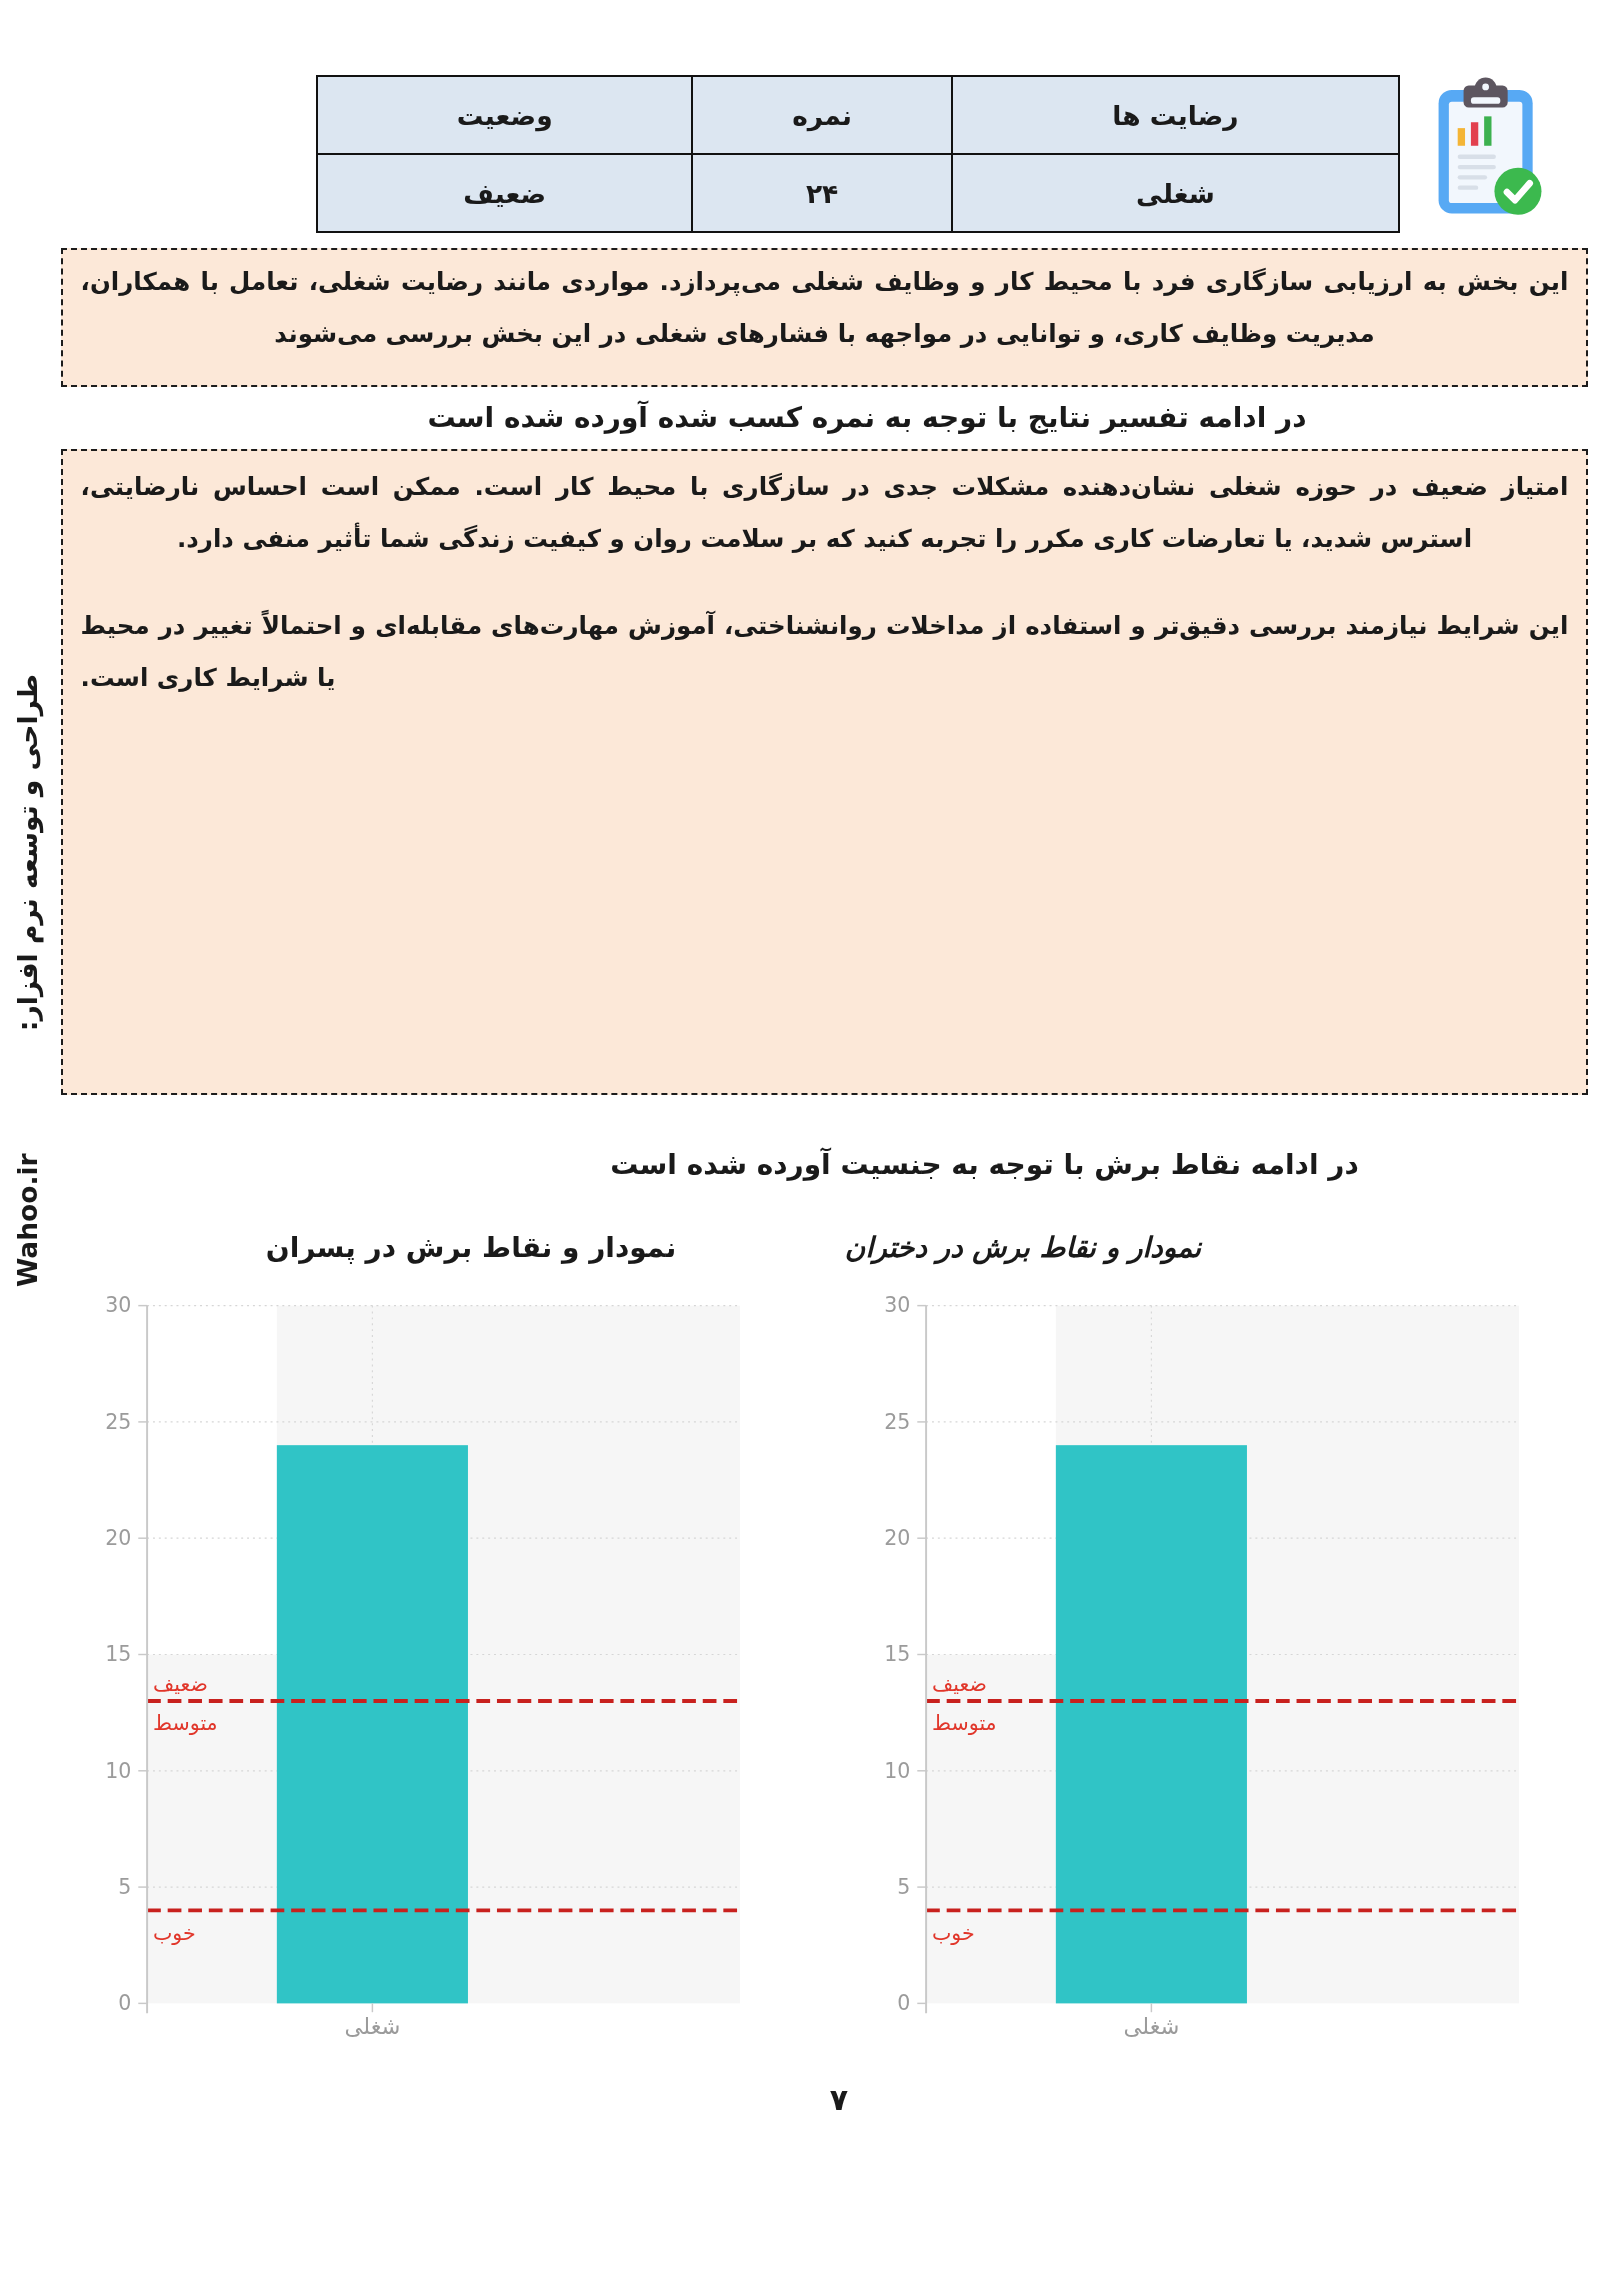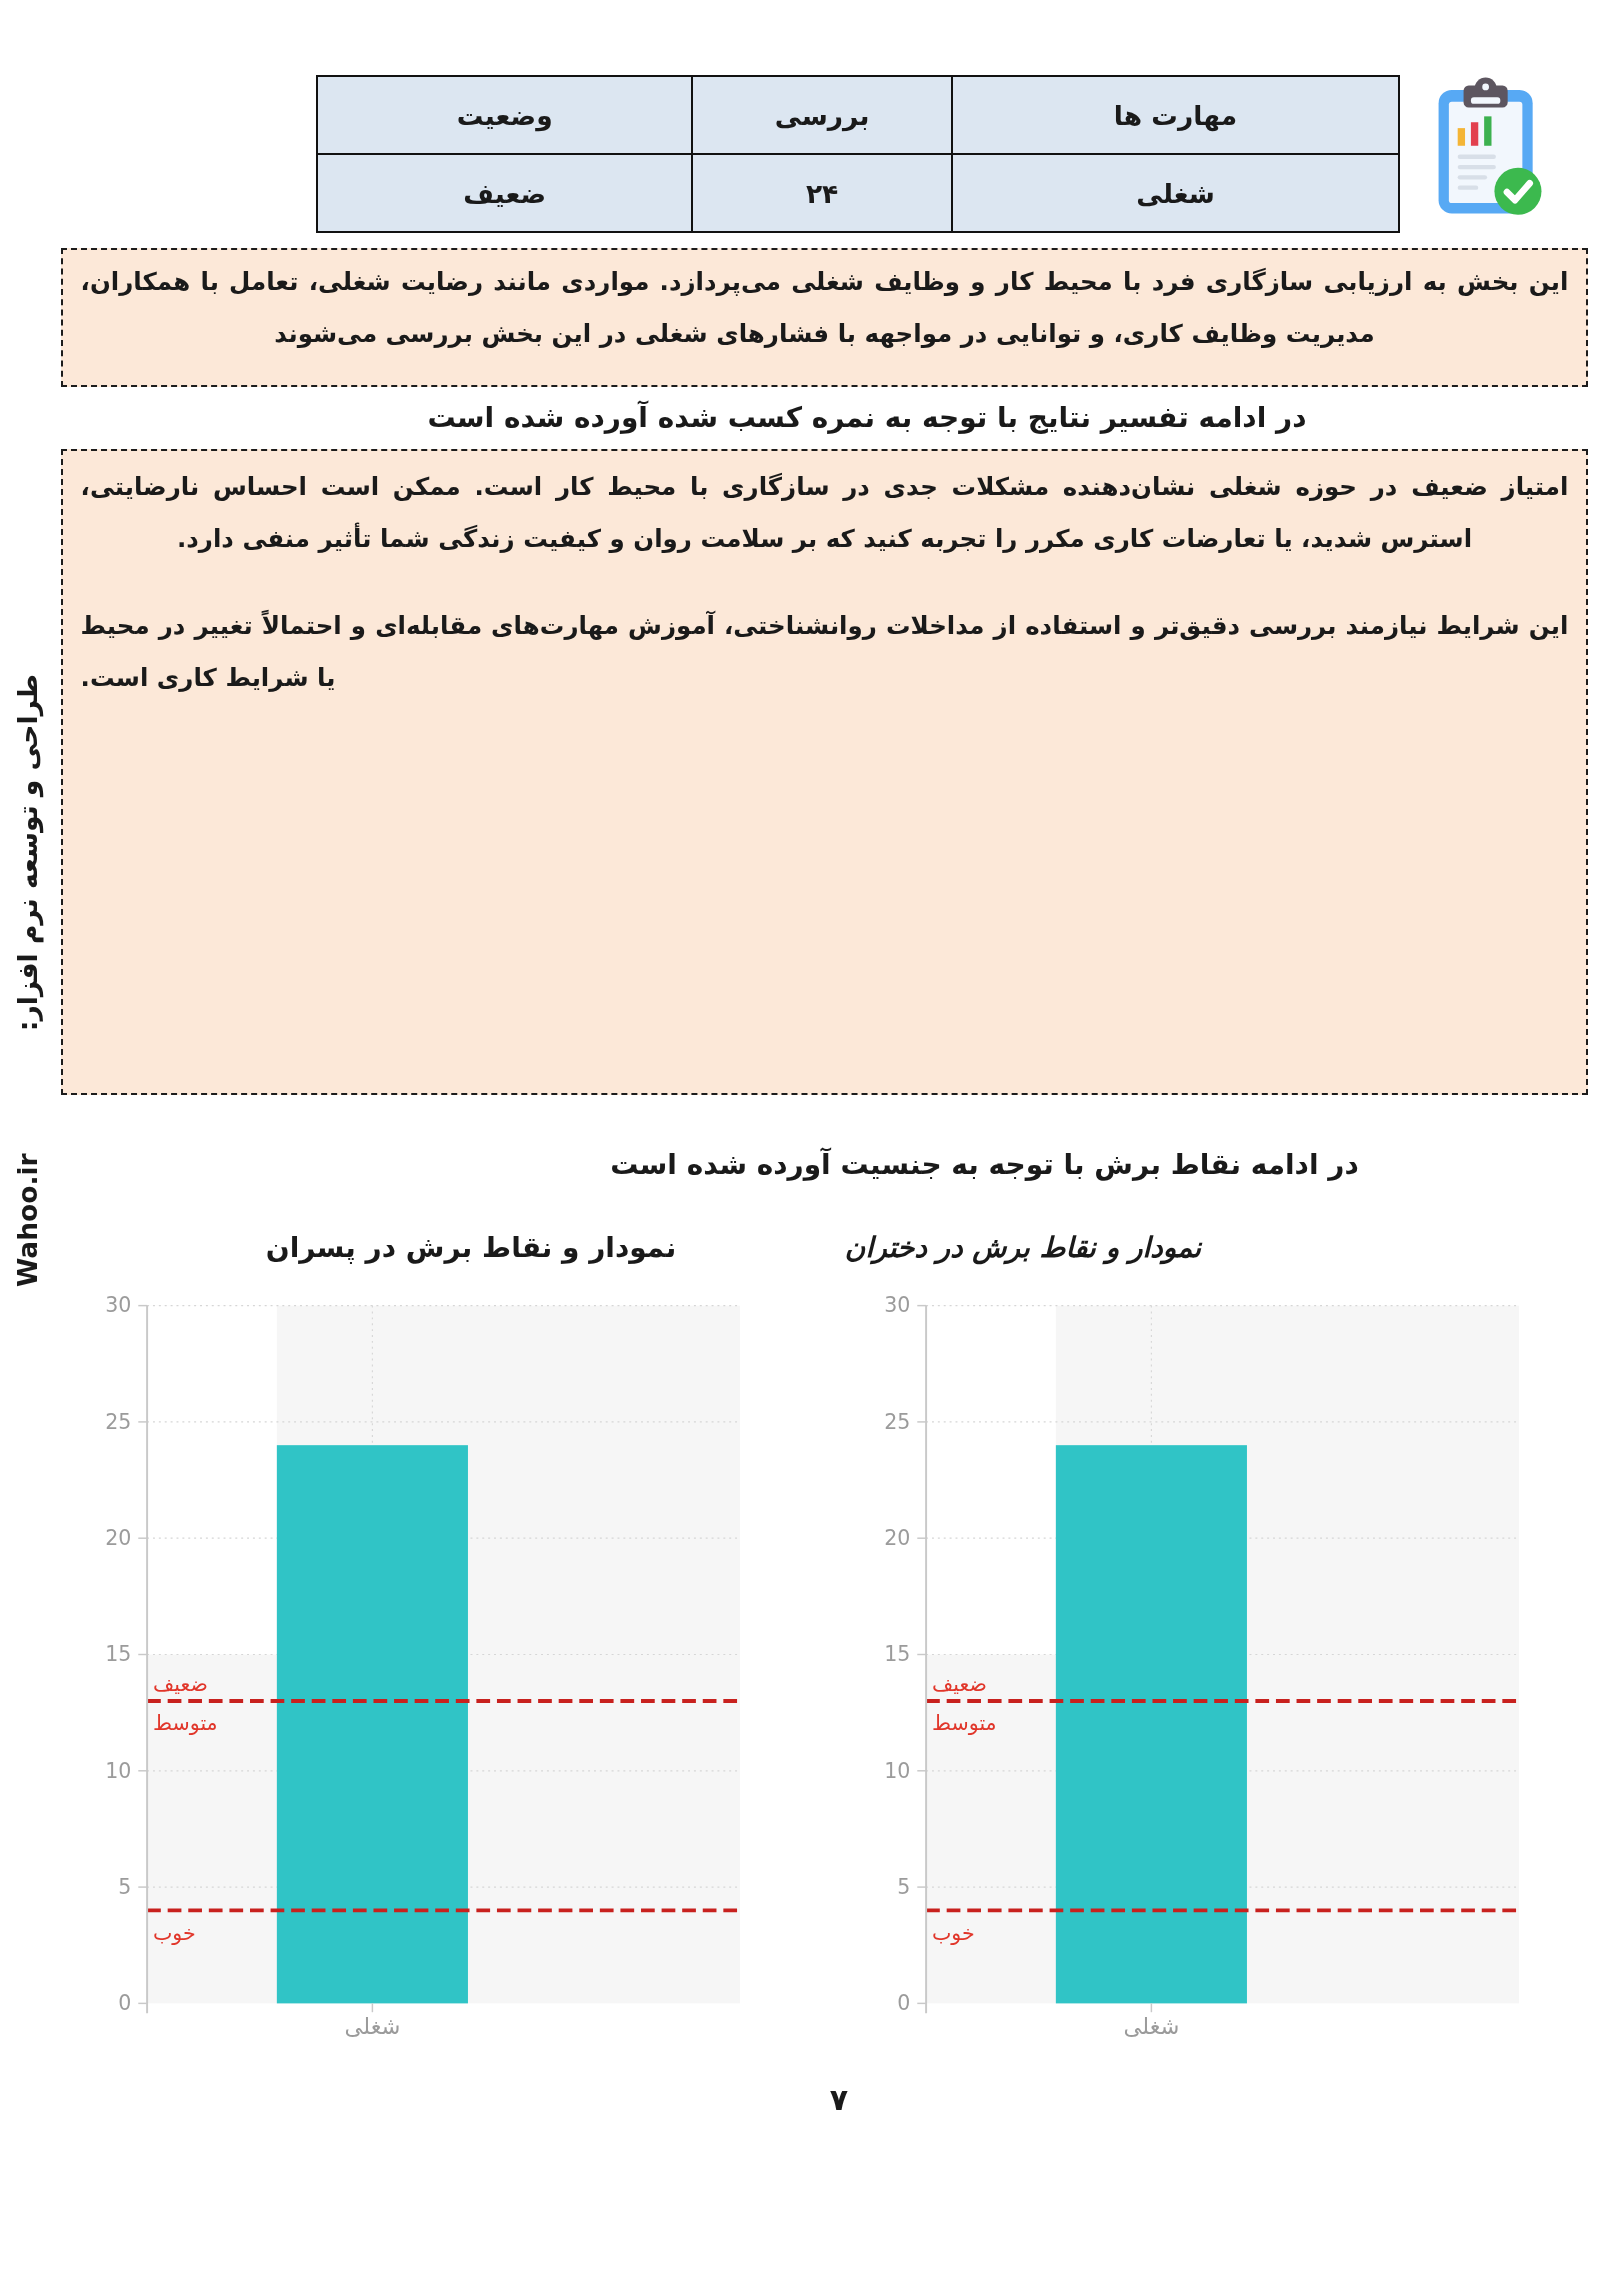--- a/index.html
+++ b/index.html
@@ -67,22 +67,22 @@
 <div class="page">
 
   <table class="score-table">
     <colgroup>
       <col style="width:448px">
         <col style="width:260px">
         <col style="width:376px">
     </colgroup>
     <tbody>
         <tr>
-      <th>مهارت ها</th>
-      <th>بررسی</th>
+      <th>رضایت ها</th>
+      <th>نمره</th>
       <th>وضعیت</th>
     </tr>
     <tr>
       <td>شغلی</td>
       <td>۲۴</td>
       <td>ضعیف</td>
     </tr>
   </tbody>
     </table>
 

